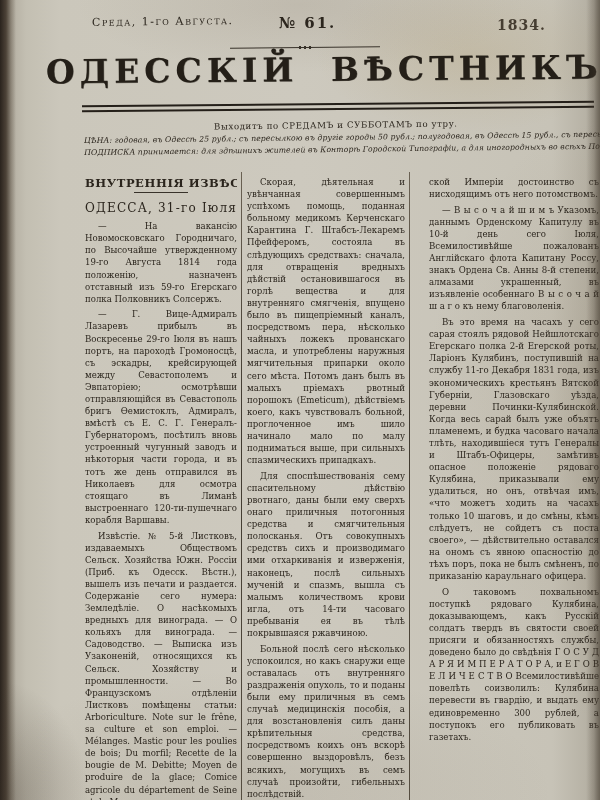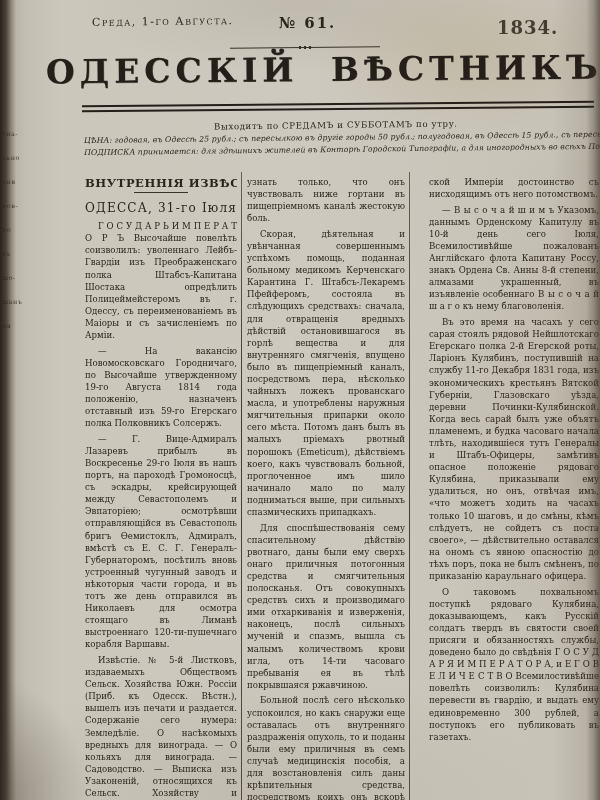--- a/index.html
+++ b/index.html
@@ -15,21 +15,21 @@
   
   .binding{position:absolute;left:0;top:0;width:16px;height:800px;
     background:linear-gradient(90deg,#2a231d 0px,#4c4237 6px,rgba(90,80,66,.45) 11px,rgba(90,80,66,0) 16px);}
   .edge-frags{position:absolute;left:2px;top:122px;width:34px;font-size:6.5px;line-height:24px;
     color:rgba(48,40,30,.85);letter-spacing:.5px;}
   .edge-frags .frag-line{white-space:nowrap;}
   
   .hdr-date{position:absolute;left:92px;top:15px;font-size:11px;font-variant:small-caps;
     letter-spacing:1.5px;transform:rotate(-.8deg);}
   .hdr-issue{position:absolute;left:0;right:0;top:14px;text-align:center;font-size:15px;font-weight:bold;letter-spacing:2px;padding-left:15px;}
-  .hdr-year{position:absolute;left:497px;top:17px;font-size:18px;font-weight:bold;color:#453d31;letter-spacing:1px;text-align:center;}
+  .hdr-year{position:absolute;left:497px;top:17px;font-size:14px;font-weight:bold;color:#453d31;letter-spacing:1px;text-align:center;}
   .orn{position:relative;height:10px;}
   .orn::before{content:"";position:absolute;left:0;right:0;top:5px;border-top:1.4px solid #38322a;}
   .orn::after{content:"";position:absolute;left:50%;top:3px;width:16px;height:5px;transform:translateX(-50%);
     background:radial-gradient(circle 1.6px at 3px 2.5px,#38322a 90%,transparent),
                radial-gradient(circle 1.6px at 8px 2.5px,#38322a 90%,transparent),
                radial-gradient(circle 1.6px at 13px 2.5px,#38322a 90%,transparent);}
   .hdr-orn{position:absolute;left:230px;width:150px;top:42px;transform:rotate(-.6deg);}
   
   .title{position:absolute;left:46px;right:8px;top:50px;text-align:center;
     font-size:33px;font-weight:bold;letter-spacing:5px;word-spacing:16px;white-space:nowrap;
@@ -61,31 +61,20 @@
     background:radial-gradient(ellipse at 0% 100%,rgba(60,50,40,.35),transparent 70%);}
   .shade-r{position:absolute;right:0;top:0;width:14px;height:800px;
     background:linear-gradient(270deg,rgba(70,60,48,.5),rgba(70,60,48,0));}
 </style>
 </head>
 <body>
 
 <div class="page">
 
   <div class="binding"></div>
-  <div class="edge-frags">
-      <div class="frag-line">сна-</div>
-      <div class="frag-line">льно</div>
-      <div class="frag-line">оня</div>
-      <div class="frag-line">нов-</div>
-      <div class="frag-line">по</div>
-      <div class="frag-line">въ</div>
-      <div class="frag-line">шо-</div>
-      <div class="frag-line">шанъ</div>
-      <div class="frag-line">ня</div>
-    </div>
 
   <div class="hdr-date">Среда, 1-го Августа.</div>
   <div class="hdr-issue">№  61.</div>
   <div class="hdr-year">1834.</div>
   <div class="orn hdr-orn"></div>
 
   <div class="title">ОДЕССКІЙ ВѢСТНИКЪ.</div>
 
   <div class="double-rule">
     <div class="l1"></div>
@@ -98,27 +87,25 @@
     <div class="s3">ПОДПИСКА принимается: для здѣшнихъ жителей въ Конторѣ Городской Типографіи, а для иногородныхъ во всѣхъ Почтовыхъ Конторахъ.</div>
   </div>
 
   <div class="vrule vr1"></div>
   <div class="vrule vr2"></div>
 
   <div class="col col-left">
       <div class="blk blk-heading">ВНУТРЕННІЯ ИЗВѢСТІЯ.</div>
       <div class="blk blk-subrule"></div>
       <div class="blk blk-dateline">ОДЕССА, 31-го Іюля.</div>
-      <div class="blk blk-para">Г О С У Д А Р Ь   И М П Е Р А Т О Р Ъ   Высочайше повелѣть соизволилъ: уволеннаго Лейбъ-Гвардіи изъ Преображенскаго полка Штабсъ-Капитана Шостака опредѣлить Полицеймейстеромъ въ г. Одессу, съ переименованіемъ въ Маіоры и съ зачисленіемъ по Арміи.</div>
       <div class="blk blk-para">— На вакансію Новомосковскаго Городничаго, по Высочайше утвержденному 19-го Августа 1814 года положенію, назначенъ отставный изъ 59-го Егерскаго полка Полковникъ Солсержъ.</div>
       <div class="blk blk-para">— Г. Вице-Адмиралъ Лазаревъ прибылъ въ Воскресенье 29-го Іюля въ нашъ портъ, на пароходѣ Громоносцѣ, съ эскадры, крейсирующей между Севастополемъ и Эвпаторіею; осмотрѣвши отправляющійся въ Севастополь бригъ Ѳемистоклъ, Адмиралъ, вмѣстѣ съ Е. С. Г. Генералъ-Губернаторомъ, посѣтилъ вновь устроенный чугунный заводъ и нѣкоторыя части города, и въ тотъ же день отправился въ Николаевъ для осмотра стоящаго въ Лиманѣ выстроеннаго 120-ти-пушечнаго корабля Варшавы.</div>
       <div class="blk blk-para">Извѣстіе. № 5-й Листковъ, издаваемыхъ Обществомъ Сельск. Хозяйства Южн. Россіи (Приб. къ Одесск. Вѣстн.), вышелъ изъ печати и раздается. Содержаніе сего нумера: Земледѣліе. О насѣкомыхъ вредныхъ для винограда. — О кольяхъ для винограда. — Садоводство. — Выписка изъ Узаконеній, относящихся къ Сельск. Хозяйству и промышленности. — Во Французскомъ отдѣленіи Листковъ помѣщены статьи: Arboriculture. Note sur le frêne, sa culture et son emploi. — Mélanges. Mastic pour les poulies de bois; Du morfil; Recette de la bougie de M. Debitte; Moyen de produire de la glace; Comice agricole du département de Seine et de Marne.</div>
     </div>
   <div class="col col-mid">
-      <div class="blk blk-cont">узнать только, что онъ чувствовалъ ниже гортани въ пищепріемномъ каналѣ жестокую боль.</div>
       <div class="blk blk-para">Скорая, дѣятельная и увѣнчанная совершеннымъ успѣхомъ помощь, поданная больному медикомъ Керченскаго Карантина Г. Штабсъ-Лекаремъ Пфейферомъ, состояла въ слѣдующихъ средствахъ: сначала, для отвращенія вредныхъ дѣйствій остановившагося въ горлѣ вещества и для внутренняго смягченія, впущено было въ пищепріемный каналъ, посредствомъ пера, нѣсколько чайныхъ ложекъ прованскаго масла, и употреблены наружныя мягчительныя припарки около сего мѣста. Потомъ данъ былъ въ малыхъ пріемахъ рвотный порошокъ (Emeticum), дѣйствіемъ коего, какъ чувствовалъ больной, проглоченное имъ шило начинало мало по малу подниматься выше, при сильныхъ спазмическихъ припадкахъ.</div>
       <div class="blk blk-para">Для споспѣшествованія сему спасительному дѣйствію рвотнаго, даны были ему сверхъ онаго приличныя потогонныя средства и смягчительныя полосканья. Отъ совокупныхъ средствъ сихъ и производимаго ими отхаркиванія и изверженія, наконецъ, послѣ сильныхъ мученій и спазмъ, вышла съ малымъ количествомъ крови игла, отъ 14-ти часоваго пребыванія ея въ тѣлѣ покрывшаяся ржавчиною.</div>
       <div class="blk blk-para">Больной послѣ сего нѣсколько успокоился, но какъ снаружи еще оставалась отъ внутренняго раздраженія опухоль, то и поданы были ему приличныя въ семъ случаѣ медицинскія пособія, а для возстановленія силъ даны крѣпительныя средства, посредствомъ коихъ онъ вскорѣ совершенно выздоровѣлъ, безъ всякихъ, могущихъ въ семъ случаѣ произойти, гибельныхъ послѣдствій.</div>
     </div>
   <div class="col col-right">
       <div class="blk blk-cont">ской Имперіи достоинство съ нисходящимъ отъ него потомствомъ.</div>
       <div class="blk blk-para">— В ы с о ч а й ш и м ъ  Указомъ, даннымъ Орденскому Капитулу въ 10-й день сего Іюля, Всемилостивѣйше пожалованъ Англійскаго флота Капитану Россу, знакъ Ордена Св. Анны 8-й степени, алмазами украшенный, въ изъявленіе особеннаго В ы с о ч а й ш а г о  къ нему благоволенія.</div>
       <div class="blk blk-para">Въ это время на часахъ у сего сарая стоялъ рядовой Нейшлотскаго Егерскаго полка 2-й Егерской роты, Ларіонъ Кулябинъ, поступившій на службу 11-го Декабря 1831 года, изъ экономическихъ крестьянъ Вятской Губерніи, Глазовскаго уѣзда, деревни Починки-Кулябинской. Когда весь сарай былъ уже объятъ пламенемъ, и будка часоваго начала тлѣть, находившіеся тутъ Генералы и Штабъ-Офицеры, замѣтивъ опасное положеніе рядоваго Кулябина, приказывали ему удалиться, но онъ, отвѣчая имъ, «что можетъ ходить на часахъ только 10 шаговъ, и до смѣны, кѣмъ слѣдуетъ, не сойдетъ съ поста своего», — дѣйствительно оставался на ономъ съ явною опасностію до тѣхъ поръ, пока не былъ смѣненъ, по приказанію караульнаго офицера.</div>
       <div class="blk blk-para">О таковомъ похвальномъ поступкѣ рядоваго Кулябина, доказывающемъ, какъ Русскій солдатъ твердъ въ святости своей присяги и обязанностяхъ службы, доведено было до свѣдѣнія  Г О С У Д А Р Я   И М П Е Р А Т О Р А,  и  Е Г О   В Е Л И Ч Е С Т В О  Всемилостивѣйше повелѣть соизволилъ: Кулябина перевести въ гвардію, и выдать ему единовременно 300 рублей, а поступокъ его публиковать въ газетахъ.</div>
     </div>

